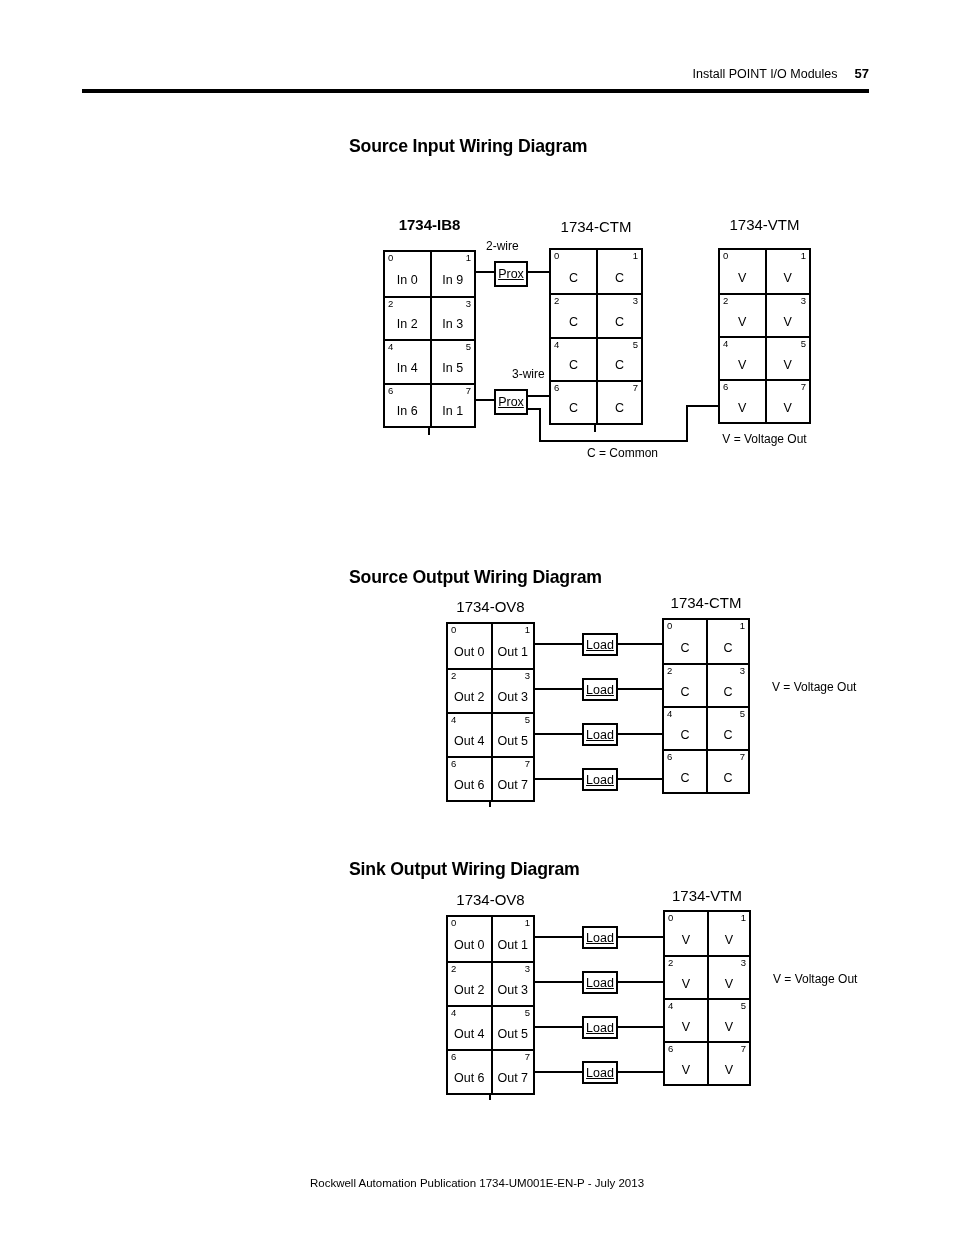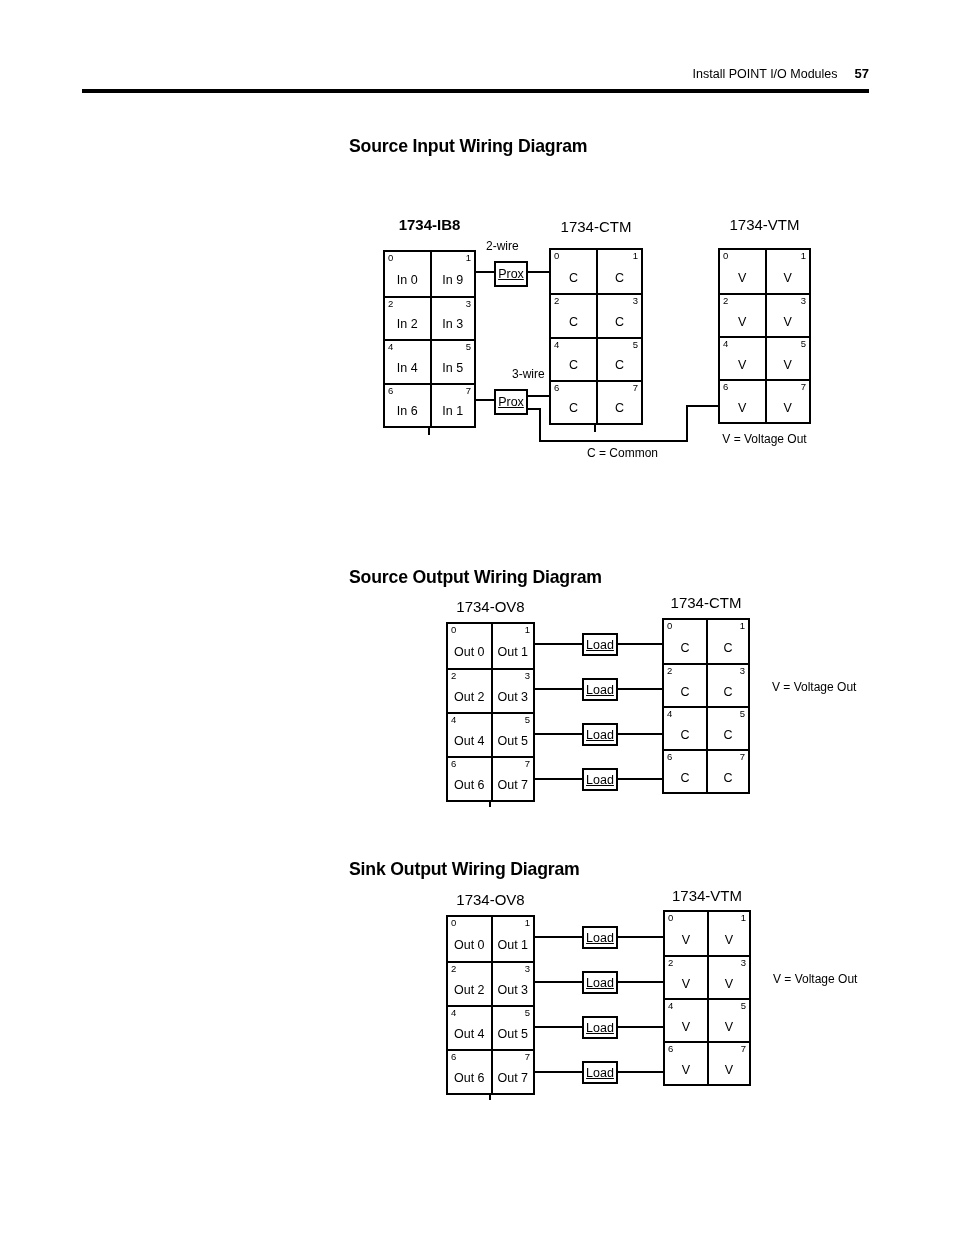--- a/index.html
+++ b/index.html
@@ -388,14 +388,15 @@
   <div class="wire" style="left:616px;top:936px;width:49px;height:2px;"></div>
   <div class="wire" style="left:533px;top:981px;width:49px;height:2px;"></div>
   <div class="wire" style="left:616px;top:981px;width:49px;height:2px;"></div>
   <div class="wire" style="left:533px;top:1026px;width:49px;height:2px;"></div>
   <div class="wire" style="left:616px;top:1026px;width:49px;height:2px;"></div>
   <div class="wire" style="left:533px;top:1071px;width:49px;height:2px;"></div>
   <div class="wire" style="left:616px;top:1071px;width:49px;height:2px;"></div>
 
   <div class="note" style="left:773px;top:972px;">V = Voltage Out</div>
 
+  <div class="footer">Rockwell Automation Publication 1734-UM001E-EN-P - July 2013</div>
 
 </div>
 
 </body></html>

